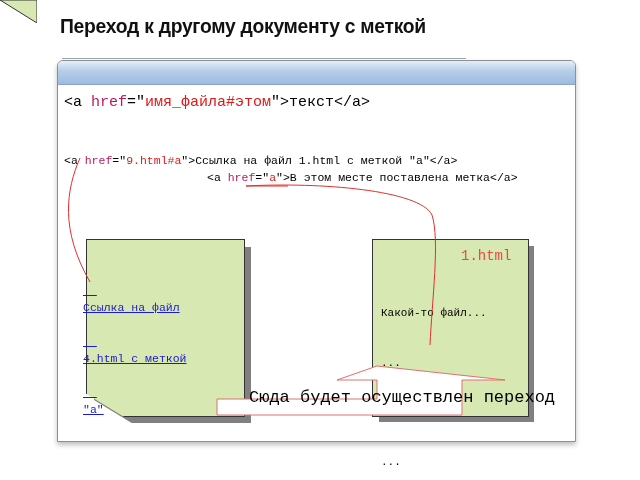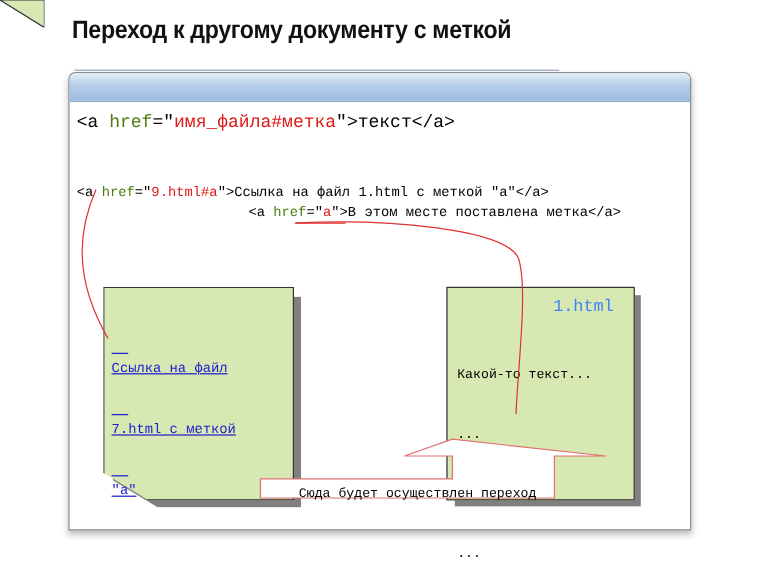--- a/index.html
+++ b/index.html
@@ -5,67 +5,67 @@
   html, body { margin:0; padding:0; }
   body { width:640px; height:480px; background:#ffffff; position:relative; overflow:hidden; font-family:"Liberation Sans", sans-serif; }
   .title { position:absolute; left:60px; top:14px; font-family:"Liberation Sans", sans-serif; font-weight:bold; font-size:21px; color:#111; letter-spacing:-0.3px; transform:scaleX(0.92); transform-origin:left top; white-space:nowrap; }
   .title-rule { position:absolute; left:62px; top:58px; width:404px; height:1px; background:#9aa7b8; }
   .frame { position:absolute; left:57px; top:60px; width:517px; height:380px; border:1px solid #8f8f8f; border-radius:6px 6px 0 0; background:#fff; box-shadow:0 3px 5px rgba(0,0,0,0.25); }
   .frame-header { position:absolute; left:0; top:0; right:0; height:23px; border-radius:5px 5px 0 0; background:linear-gradient(#e4eef9 0%, #b5cde8 45%, #9dbbe0 100%); border-bottom:1px solid #8aa6c8; }
   .mono { font-family:"Liberation Mono", monospace; white-space:pre; }
   .code-main { position:absolute; left:64px; top:94px; font-size:15px; color:#000; }
   .code-line1 { position:absolute; left:64px; top:154px; font-size:11.5px; }
   .code-line2 { position:absolute; left:207px; top:171px; font-size:11.5px; }
-  .kw { color:#4d7c0f; }
+  .kw { color:#be185d; }
   .val { color:#e01818; }
   .doc { position:absolute; background:#d7e8b3; border:1px solid #333; }
   .doc-shadow { position:absolute; background:#808080; }
   .doc-left { left:86px; top:239px; width:157px; height:176px; clip-path:polygon(0 0,100% 0,100% 100%,24% 100%,0 87%); }
   .doc-left-shadow { left:94px; top:247px; width:157px; height:176px; clip-path:polygon(0 0,100% 0,100% 100%,24% 100%,0 87%); }
   .fold { position:absolute; left:86px; top:392px; width:37px; height:23px; }
   .doc-right { left:372px; top:239px; width:155px; height:176px; }
   .doc-right-shadow { left:379px; top:246px; width:155px; height:176px; }
-  .link-text { position:absolute; left:93px; top:265px; font-size:11.5px; color:#1b1bd0; text-decoration:underline; line-height:17px; }
-  .file-name { position:absolute; left:461px; top:248px; font-size:14px; color:#3b82f6; }
+  .link-text { position:absolute; left:83px; top:265px; font-size:11.5px; color:#1b1bd0; text-decoration:underline; line-height:17px; }
+  .file-name { position:absolute; left:461px; top:248px; font-size:14px; color:#ef4444; }
   .right-text { position:absolute; left:381px; top:272px; font-size:11px; color:#000; line-height:16.5px; }
-  .callout-text { position:absolute; left:249px; top:406px; font-size:11px; color:#000; }
+  .callout-text { position:absolute; left:249px; top:388px; font-size:17px; color:#000; }
   svg.overlay { position:absolute; left:0; top:0; }
 </style>
 </head>
 <body>
 
 <div class="title">Переход к другому документу с меткой</div>
 <div class="title-rule"></div>
 
 <div class="frame">
   <div class="frame-header"></div>
 </div>
 
-<div class="code-main mono"><span>&lt;a </span><span class="kw">href</span><span>="</span><span class="val">имя_файла#метка</span><span>"&gt;текст&lt;/a&gt;</span></div>
+<div class="code-main mono"><span>&lt;a </span><span class="kw">href</span><span>="</span><span class="val">имя_файла#этом</span><span>"&gt;текст&lt;/a&gt;</span></div>
 
 <div class="code-line1 mono"><span>&lt;a </span><span class="kw">href</span><span>="</span><span class="val">9.html#a</span><span>"&gt;Ссылка на файл 1.html с меткой "a"&lt;/a&gt;</span></div>
 
 <div class="code-line2 mono"><span>&lt;a </span><span class="kw">href</span><span>="</span><span class="val">a</span><span>"&gt;В этом месте поставлена метка&lt;/a&gt;</span></div>
 
 <div class="doc-shadow doc-left-shadow"></div>
 <div class="doc doc-left"></div>
 <svg class="overlay fold" width="37" height="23" viewBox="0 0 37 23">
   <polygon points="0,0 37,0 37,23" fill="#d7e8b3" stroke="#333" stroke-width="1"></polygon>
 </svg>
 <div class="link-text mono">
   <div>Ссылка на файл</div>
-  <div>7.html с меткой</div>
+  <div>4.html с меткой</div>
   <div>"a"</div>
 </div>
 
 <div class="doc-shadow doc-right-shadow"></div>
 <div class="doc doc-right"></div>
 <div class="file-name mono">1.html</div>
 <div class="right-text mono">
-  <div>Какой-то текст...</div>
+  <div>Какой-то файл...</div>
   <div>...</div>
   <div>...</div>
   <div>...</div>
   
   
 </div>
 
 <svg class="overlay" width="640" height="480" viewBox="0 0 640 480">
   <path d="M80,158 C66,190 60,230 90,282" fill="none" stroke="#e03030" stroke-width="1"></path>
   <path d="M246,186 C320,182 420,190 432,215 C440,240 432,300 430,345" fill="none" stroke="#e03030" stroke-width="1"></path>

